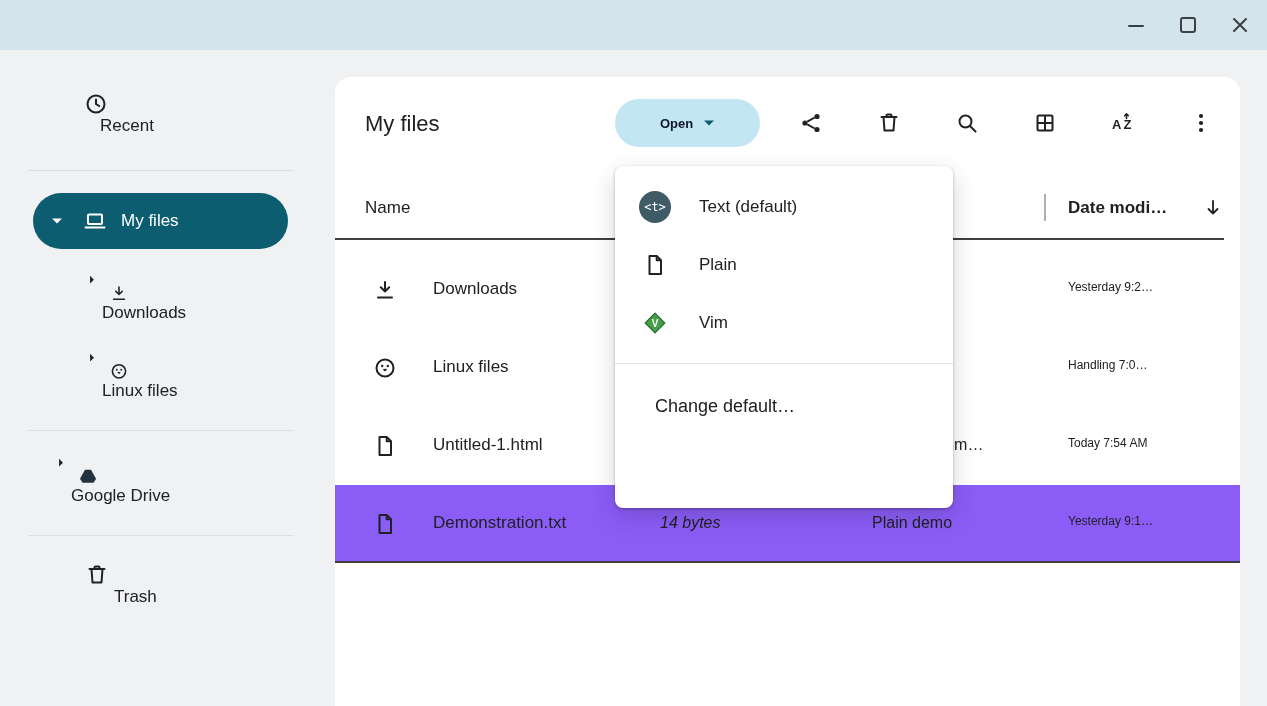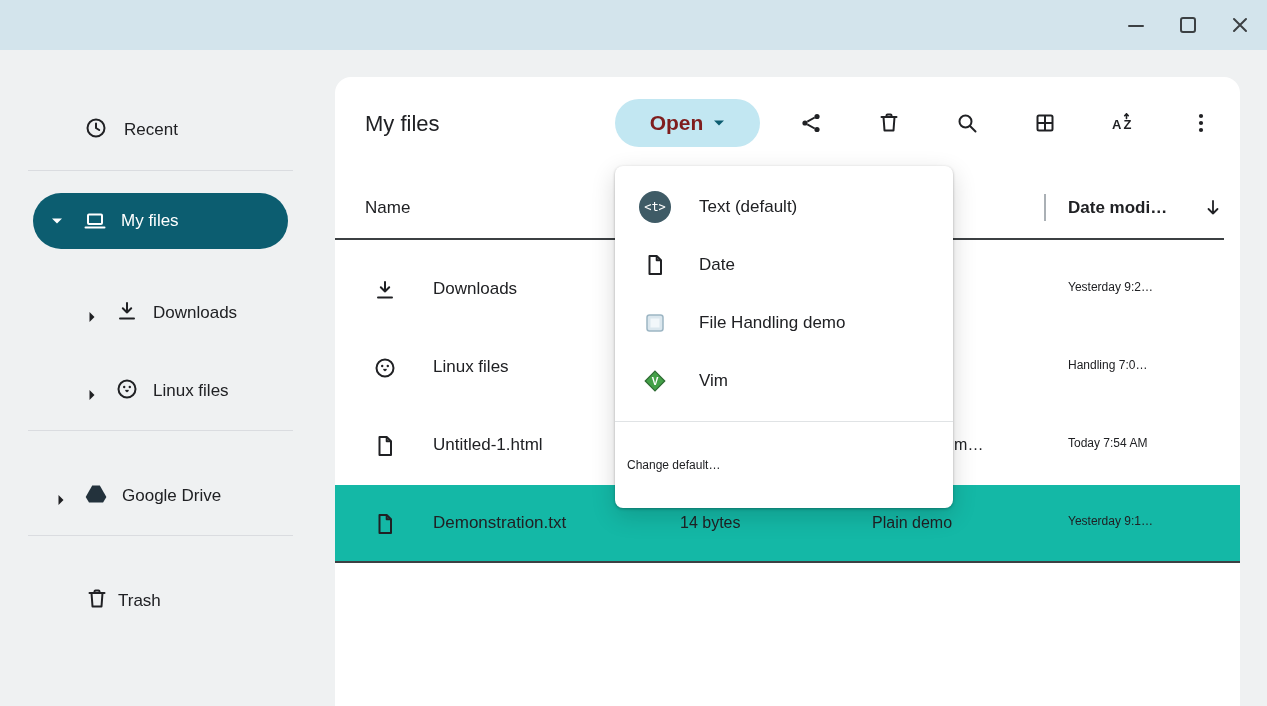--- a/index.html
+++ b/index.html
@@ -13,21 +13,21 @@
   }
   button { font-family:inherit; cursor:pointer; }
 
   
   .titlebar { position:absolute; top:0; left:0; width:100%; height:50px; background:#d3e4ec; }
   .win-controls { position:absolute; right:11px; top:9px; display:flex; gap:20px; }
   .win-btn { width:32px; height:32px; display:flex; align-items:center; justify-content:center; background:none; border:none; }
 
   
   .sidebar { position:absolute; top:50px; left:0; width:335px; bottom:0; }
-  .side-item { position:absolute; display:flex; align-items:flex-end; height:48px; font-size:17px; font-weight:500; cursor:pointer; }
+  .side-item { position:absolute; display:flex; align-items:flex-start; height:48px; font-size:17px; font-weight:500; cursor:pointer;flex-direction:column; }
   .side-divider { position:absolute; left:28px; width:265px; height:1px; background:#dadce0; }
   .si-recent { top:42px; left:84px; }
   .si-recent .lbl { margin-left:16px; }
   .sd-1 { top:120px; }
   .pill {
     position:absolute; left:33px; top:143px; width:255px; height:56px;
     background:#0c5d70; border-radius:28px; color:#fff;
     display:flex; align-items:center; padding-left:18px; cursor:pointer;
   }
   .pill .p-icon { margin-left:20px; }
@@ -35,68 +35,68 @@
   .si-downloads { top:225px; left:88px; }
   .si-linux { top:303px; left:88px; }
   .si-downloads .ic, .si-linux .ic { margin-left:19px; }
   .si-downloads .lbl, .si-linux .lbl { margin-left:14px; }
   .sd-2 { top:380px; }
   .si-drive { top:408px; left:57px; }
   .si-drive .ic { margin-left:19px; }
   .si-drive .lbl { margin-left:14px; }
   .sd-3 { top:485px; }
   .si-trash { top:513px; left:85px; }
-  .si-trash .lbl { margin-left:9px; }
+  .si-trash .lbl { margin-left:29px; }
 
   
   .card {
     position:absolute; left:335px; top:77px; width:905px; height:629px;
     background:#fff; border-radius:16px 16px 0 0;
   }
   .card-title { position:absolute; left:30px; top:34px; font-size:22px; font-weight:500; }
   .open-btn {
     position:absolute; left:280px; top:22px; width:145px; height:48px;
     border:none; border-radius:24px; background:#c2e7f2;
     display:flex; align-items:center; justify-content:center; gap:10px;
-    font-size:21px; font-weight:600; color:#7f1d1d;
+    font-size:13px; font-weight:600; color:#0f172a;
   }
   .tb-icons { position:absolute; top:22px; right:15px; display:flex; gap:30px; }
   .tb-btn { width:48px; height:48px; border-radius:50%; background:none; border:none; display:flex; align-items:center; justify-content:center; }
 
   .col-header { position:absolute; left:0; right:16px; top:91px; height:72px; border-bottom:2px solid #3c4043; }
   .col-name { position:absolute; left:30px; top:30px; font-size:17px; font-weight:500; }
   .col-resize { position:absolute; left:709px; top:26px; width:2px; height:27px; background:#aab0b5; cursor:col-resize; }
   .col-date { position:absolute; left:733px; top:30px; font-size:17px; font-weight:700; }
   .sort-arrow { position:absolute; left:864px; top:26px; background:none; border:none; width:28px; height:28px; display:flex; align-items:center; justify-content:center; }
 
   .rows { position:absolute; top:174px; left:0; right:0; }
   .row { position:relative; height:78px; cursor:pointer; }
-  .row.selected { background:#14b8a6; border-bottom:2px solid #3c4043; }
+  .row.selected { background:#8b5cf6; border-bottom:2px solid #3c4043; }
   .ricon { position:absolute; left:38px; top:27px; width:24px; height:24px; }
   .rname { position:absolute; left:98px; top:28px; font-size:17px; }
-  .rsize { position:absolute; left:345px; top:29px; font-size:16px; }
+  .rsize { position:absolute; left:325px; top:29px; font-size:16px;font-style:italic; }
   .rtype { position:absolute; left:537px; top:29px; font-size:16px; white-space:nowrap; }
   .rdate { position:absolute; left:733px; top:29px; font-size:12px; white-space:nowrap; }
 
   
   .menu {
     position:absolute; left:615px; top:166px; width:338px; height:342px;
     background:#fff; border-radius:8px; z-index:50; padding-top:12px;
     box-shadow:0 1px 3px rgba(0,0,0,.28), 0 8px 24px rgba(0,0,0,.16);
   }
   .menu-item { height:58px; display:flex; align-items:center; padding-left:24px; cursor:pointer; }
   .mi-icon { width:32px; height:32px; display:flex; align-items:center; justify-content:center; margin-right:28px; }
   .mi-label { font-size:17px; }
   .text-app-circle {
     width:32px; height:32px; border-radius:50%; background:#3f5b66; color:#fff;
     font-family:"DejaVu Sans Mono",monospace; font-size:12px;
     display:flex; align-items:center; justify-content:center;
   }
   .menu-sep { height:1px; background:#e0e3e5; margin-top:11px; }
-  .menu-footer { height:85px; display:flex; align-items:center; padding-left:12px; font-size:12px; cursor:pointer; }
+  .menu-footer { height:85px; display:flex; align-items:center; padding-left:40px; font-size:18px; cursor:pointer; }
 </style>
 </head>
 <body>
 
 <div class="titlebar">
   <div class="win-controls">
     <button class="win-btn">
       <svg width="24" height="24" viewBox="0 0 24 24">
           <path d="M5 13h14" stroke="#3c4043" stroke-width="2" stroke-linecap="round"></path>
         </svg>
@@ -311,36 +311,27 @@
     <span class="mi-label">Text (default)</span>
   </div>
 
   <div class="menu-item">
     <span class="mi-icon">
       <svg width="24" height="24" viewBox="0 0 24 24">
         <path d="M6.5 3h7.2L18 7.3V21H6.5z" fill="none" stroke="#202124" stroke-width="2" stroke-linejoin="round"></path>
         <path d="M13.7 3v4.3H18" fill="none" stroke="#202124" stroke-width="2" stroke-linejoin="round"></path>
       </svg>
     </span>
-    <span class="mi-label">Date</span>
-  </div>
+    <span class="mi-label">Plain</span>
+  </div>
+
 
   <div class="menu-item">
     <span class="mi-icon">
       <svg width="24" height="24" viewBox="0 0 24 24">
-        <rect x="4" y="4" width="16" height="16" rx="2.5" fill="#dbe7ee" stroke="#9db6c4" stroke-width="1.5"></rect>
-        <rect x="7.5" y="7.5" width="9" height="9" fill="#f2f7fa"></rect>
-      </svg>
-    </span>
-    <span class="mi-label">File Handling demo</span>
-  </div>
-
-  <div class="menu-item">
-    <span class="mi-icon">
-      <svg width="24" height="24" viewBox="0 0 24 24">
         <path d="M12 2.2L21.8 12 12 21.8 2.2 12z" fill="#43a047" stroke="#2e6b33" stroke-width="1.2"></path>
         <text x="12" y="15.8" text-anchor="middle" font-family="Liberation Sans, sans-serif" font-size="10" font-weight="700" fill="#ffffff">V</text>
       </svg>
     </span>
     <span class="mi-label">Vim</span>
   </div>
 
   <div class="menu-sep"></div>
 
   <div class="menu-footer">Change default…</div>

